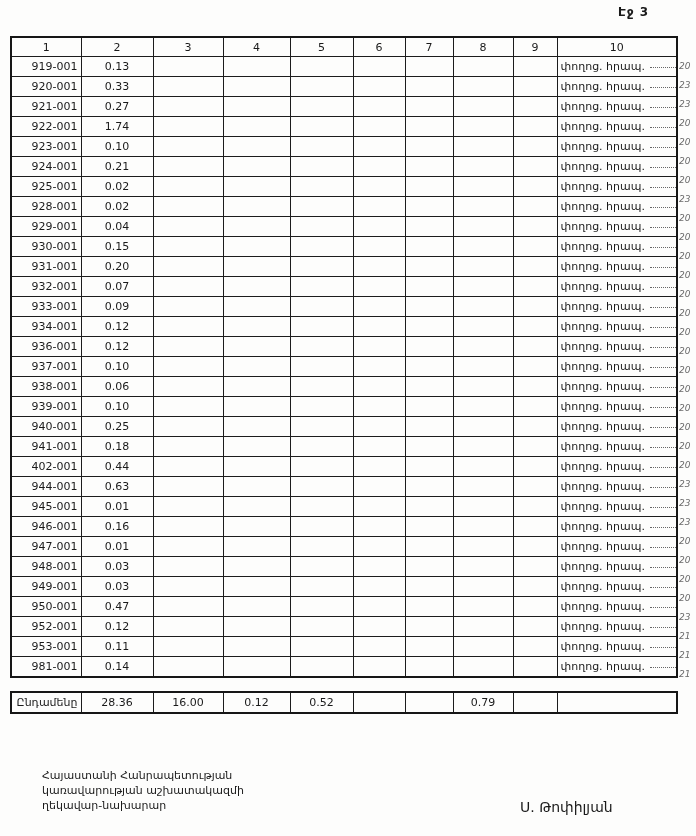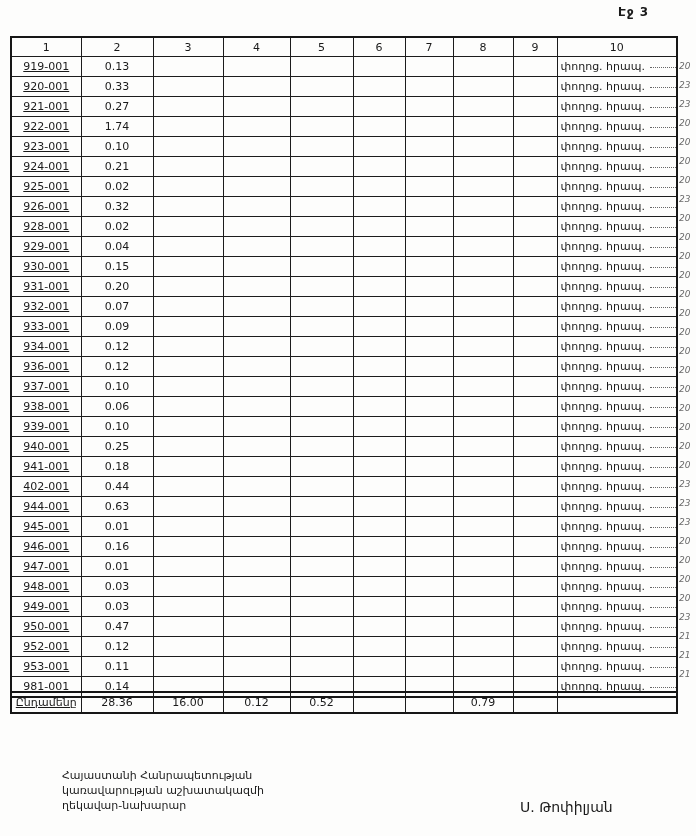--- a/index.html
+++ b/index.html
@@ -40,21 +40,21 @@
     padding: 0 3px;
     overflow: hidden;
     white-space: nowrap;
     font-family: "DejaVu Sans", sans-serif;
   }
   table.grid th {
     height: 18px;
     font-weight: normal;
     text-align: center;
   }
-  td.c1 { text-align: center; padding-left: 5px; text-decoration: underline; }
+  td.c1 { text-align: right; padding-left: 5px; }
   td.c2 { text-align: center; }
   td.c3, td.c4, td.c5, td.c6, td.c7, td.c8, td.c9 { text-align: center; }
   td.c10 { text-align: left; font-size: 10.5px; }
   .leader {
     display: inline-block;
     width: 32px;
     height: 1px;
     border-bottom: 1px dotted #666;
     margin-left: 5px;
     vertical-align: middle;
@@ -69,21 +69,21 @@
   .mark {
     height: 19px;
     line-height: 19px;
     font-size: 9px;
     color: #6b6b6b;
     font-style: italic;
     white-space: nowrap;
   }
   .footer-left {
     position: absolute;
-    left: 62px;
+    left: 42px;
     top: 768px;
     font-size: 11px;
     line-height: 15px;
   }
   .signature {
     position: absolute;
     left: 520px;
     top: 799px;
     font-size: 14px;
   }
@@ -199,32 +199,20 @@
         <td class="c3"></td>
         <td class="c4"></td>
         <td class="c5"></td>
         <td class="c6"></td>
         <td class="c7"></td>
         <td class="c8"></td>
         <td class="c9"></td>
         <td class="c10"><span>փողոց. հրապ.</span><span class="leader"></span></td>
       </tr>
       <tr>
-        <td class="c1">926-001</td>
-        <td class="c2">0.32</td>
-        <td class="c3"></td>
-        <td class="c4"></td>
-        <td class="c5"></td>
-        <td class="c6"></td>
-        <td class="c7"></td>
-        <td class="c8"></td>
-        <td class="c9"></td>
-        <td class="c10"><span>փողոց. հրապ.</span><span class="leader"></span></td>
-      </tr>
-      <tr>
         <td class="c1">928-001</td>
         <td class="c2">0.02</td>
         <td class="c3"></td>
         <td class="c4"></td>
         <td class="c5"></td>
         <td class="c6"></td>
         <td class="c7"></td>
         <td class="c8"></td>
         <td class="c9"></td>
         <td class="c10"><span>փողոց. հրապ.</span><span class="leader"></span></td>

